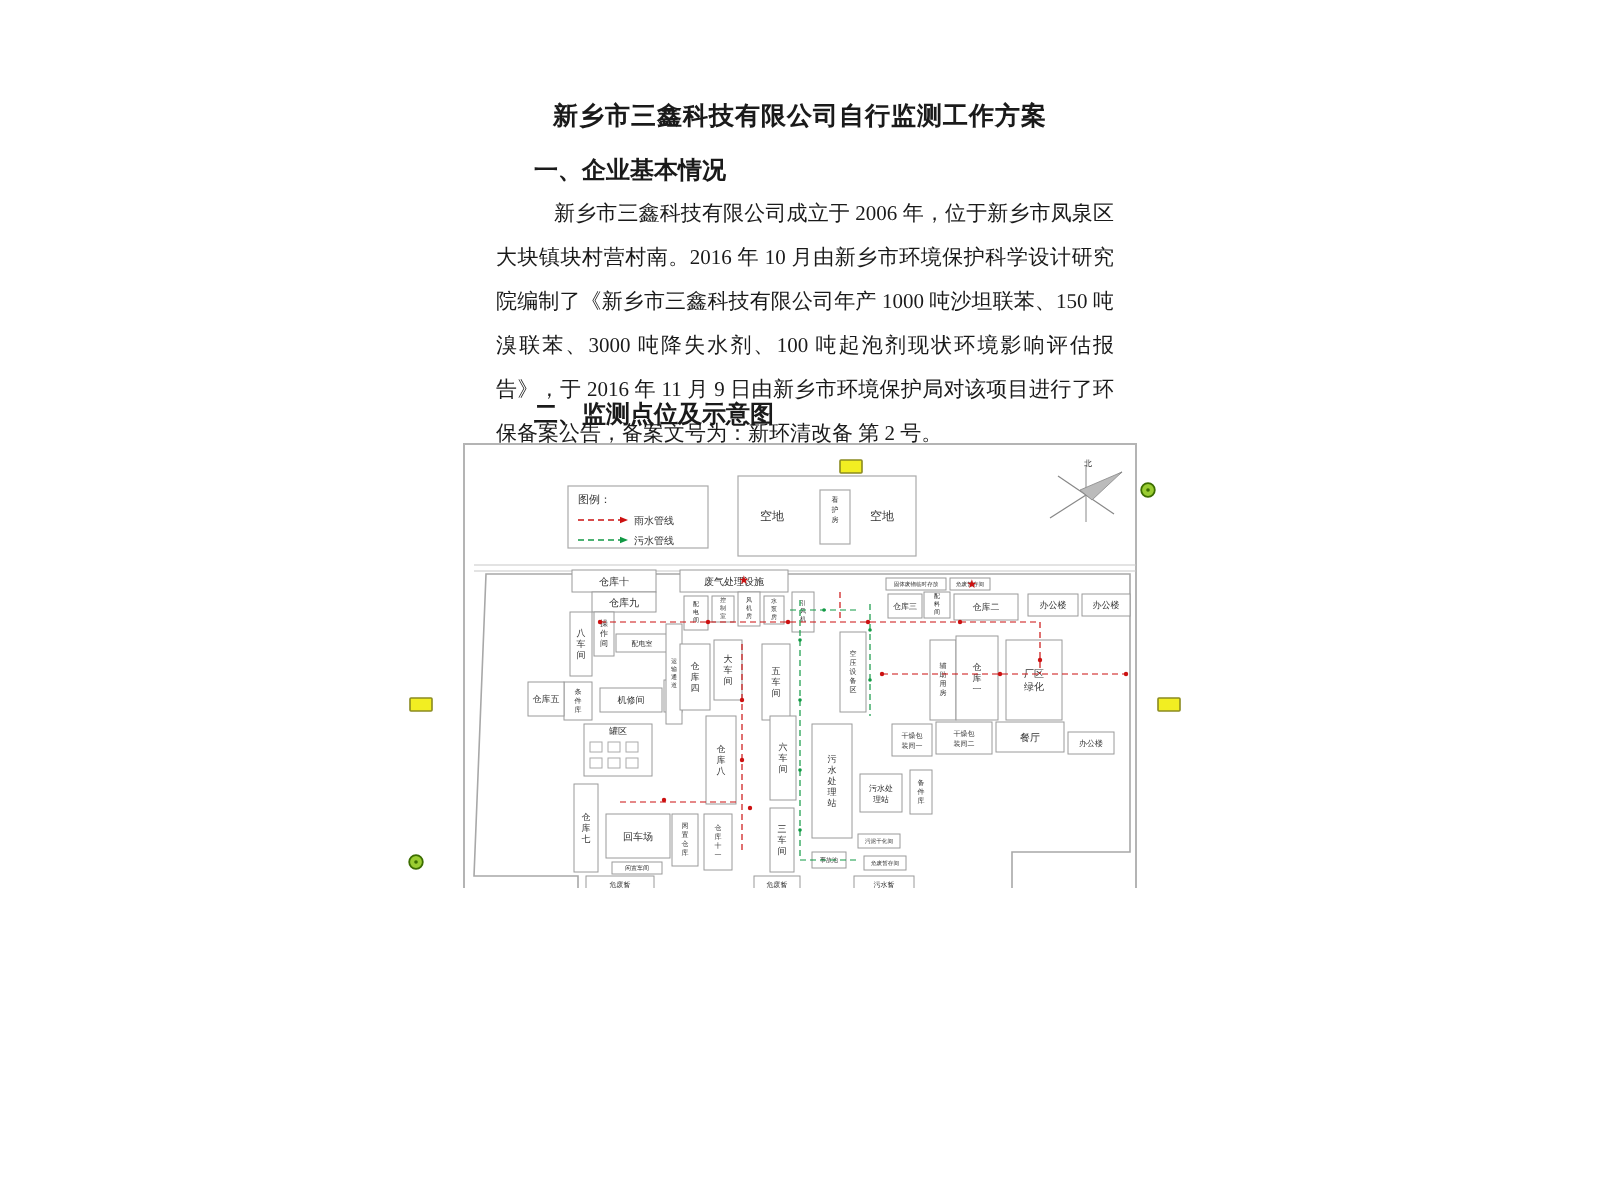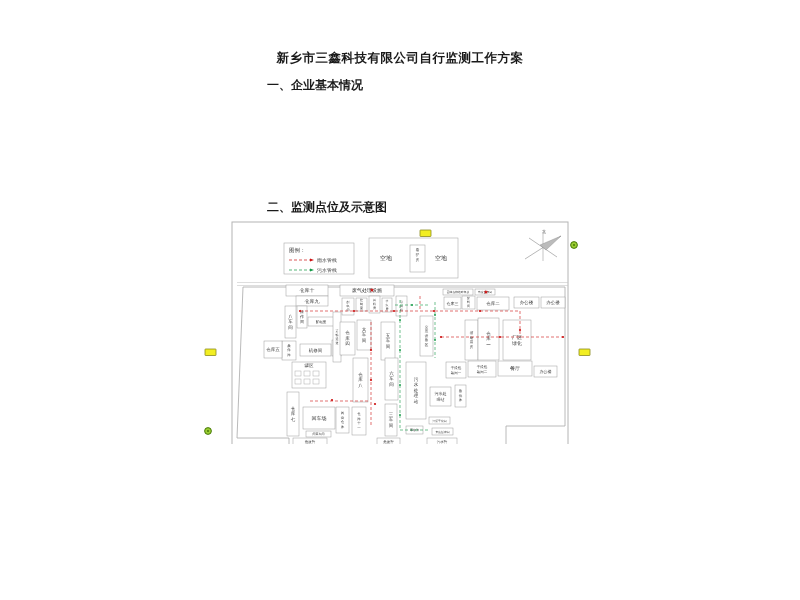--- a/index.html
+++ b/index.html
@@ -13,20 +13,21 @@
   .para{position:absolute;top:97px;left:248px;width:309px;font-size:10.5px;
         line-height:22px;text-align:justify;text-indent:29px;}
   svg{position:absolute;top:0;left:0;}
 </style>
 </head>
 <body>
 <div id="screen">
 
   <div class="doc-title">新乡市三鑫科技有限公司自行监测工作方案</div>
   <div class="h-sec" id="h1">一、企业基本情况</div>
+  <div class="para">新乡市三鑫科技有限公司成立于 2006 年，位于新乡市凤泉区大块镇块村营村南。2016 年 10 月由新乡市环境保护科学设计研究院编制了《新乡市三鑫科技有限公司年产 1000 吨沙坦联苯、150 吨溴联苯、3000 吨降失水剂、100 吨起泡剂现状环境影响评估报告》，于 2016 年 11 月 9 日由新乡市环境保护局对该项目进行了环保备案公告，备案文号为：新环清改备 第 2 号。</div>
   <div class="h-sec" id="h2">二、监测点位及示意图</div>
 
   <svg id="site-svg" width="800" height="600" viewBox="0 0 800 600">
       <rect x="232" y="222" width="336" height="272" fill="#ffffff" stroke="#b4b4b4" stroke-width="1"></rect>
       <line x1="237" y1="282.5" x2="568" y2="282.5" stroke="#c8c8c8" stroke-width="0.6"></line>
       <line x1="237" y1="285.5" x2="568" y2="285.5" stroke="#c8c8c8" stroke-width="0.6"></line>
       <path d="M243 287 L565 287 L565 426 L506 426 L506 480 L289 480 L289 438 L237 438 Z" fill="none" stroke="#a8a8a8" stroke-width="0.8"></path>
       <rect x="286" y="285" width="42" height="11" fill="#ffffff" stroke="#9a9a9a" stroke-width="0.5"></rect>
       <text x="307" y="292.4" font-size="5" text-anchor="middle" fill="#333333" font-family="&quot;Liberation Serif&quot;,serif" font-weight="normal">仓库十</text>
       <rect x="296" y="296" width="32" height="10" fill="#ffffff" stroke="#9a9a9a" stroke-width="0.5"></rect>

